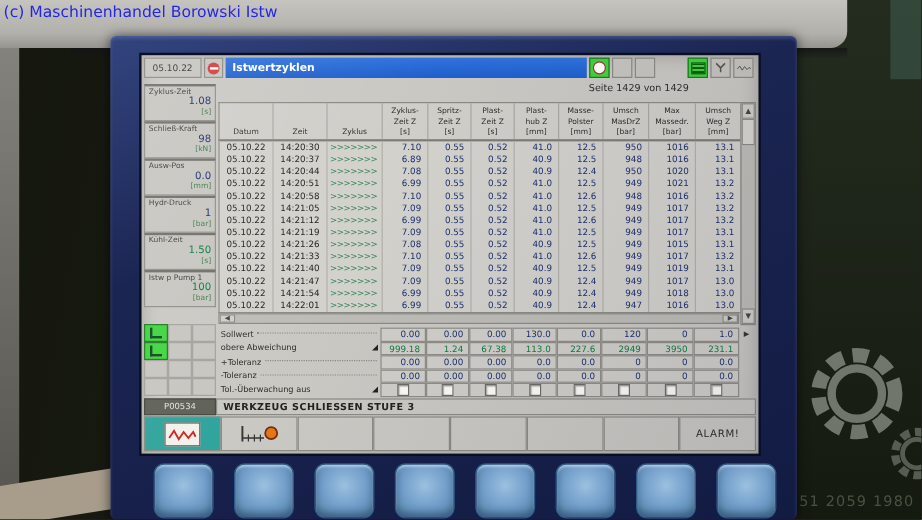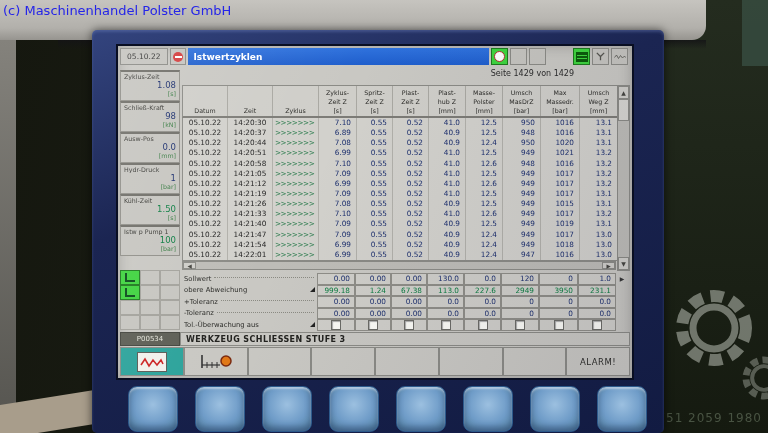--- a/index.html
+++ b/index.html
@@ -570,14 +570,14 @@
       <div class="sk-btn"></div>
       <div class="sk-btn"></div>
       <div class="sk-btn alarm">
         <span>ALARM!</span>
       </div>
     </div>
 
     <div class="sheen"></div>
   </div>
 
-  <div class="watermark">(c) Maschinenhandel Polster GmbH</div>
+  <div class="watermark">(c) Maschinenhandel Borowski Istw</div>
 </div>
 
 </body></html>

